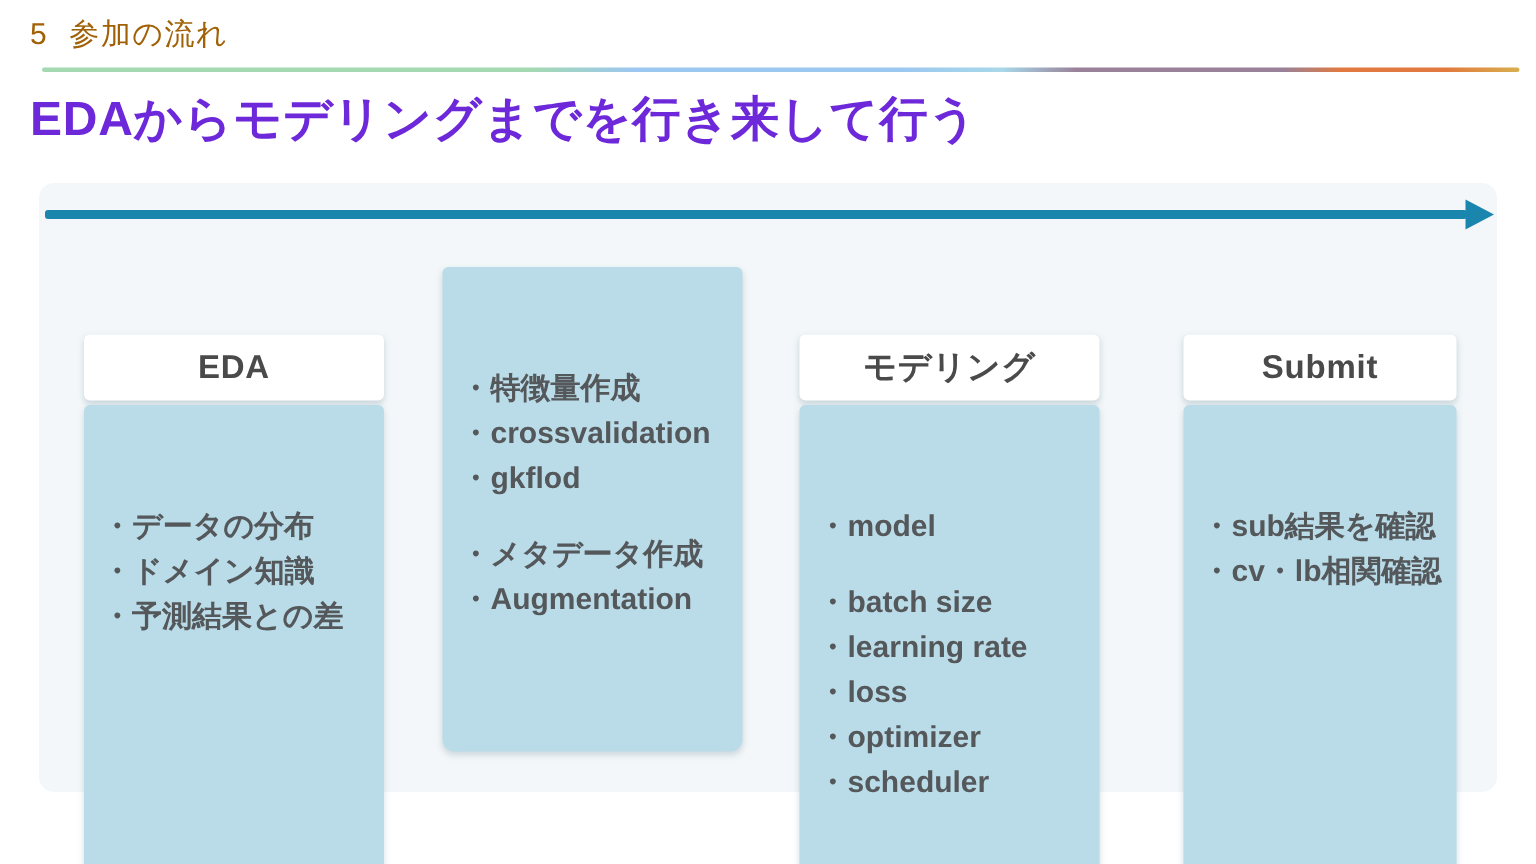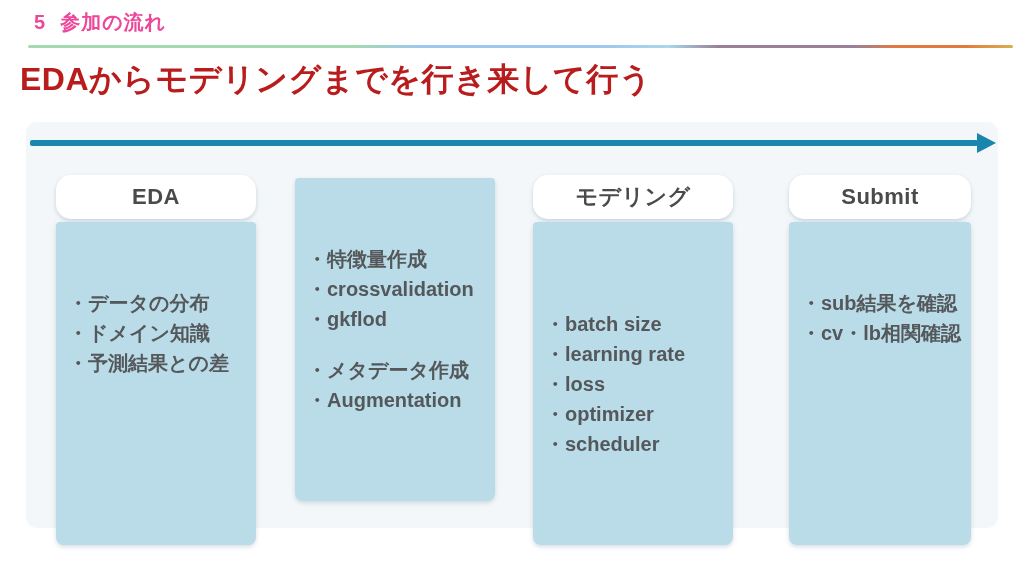--- a/index.html
+++ b/index.html
@@ -1,46 +1,46 @@
 <!DOCTYPE html>
 <html><head>
 <meta charset="utf-8">
 <style>
   * { margin:0; padding:0; box-sizing:border-box; }
   html,body { width:1024px; height:576px; background:#ffffff; overflow:hidden; }
   body { font-family:"Liberation Sans","DejaVu Sans",sans-serif; position:relative; }
 
-  .slide-header { position:absolute; left:34px; top:9px; font-size:20px; font-weight:bold; color:#ec4899; letter-spacing:1px; }
+  .slide-header { position:absolute; left:20px; top:9px; font-size:20px; font-weight:normal; color:#a16207; letter-spacing:1px; }
   .slide-header .num { margin-right:14px; }
 
   .divider { position:absolute; left:28px; top:45px; width:985px; height:3px; border-radius:2px;
     background:linear-gradient(90deg,
       #a4d9b1 0%, #a4d9b1 33%,
       #9cc7f0 40%, #9cc7f0 58%,
       #a8d8e9 65%,
       #998299 70%, #998299 84%,
       #e2793e 88%, #e2793e 95%,
       #d8b04e 100%);
   }
 
-  .slide-title { position:absolute; left:20px; top:58px; font-size:32px; font-weight:bold; color:#b91c1c; letter-spacing:0.5px; }
+  .slide-title { position:absolute; left:20px; top:58px; font-size:32px; font-weight:bold; color:#6d28d9; letter-spacing:0.5px; }
 
   .panel { position:absolute; left:26px; top:122px; width:972px; height:406px; background:#f3f7f9; border-radius:10px; }
 
   .flow-arrow-line { position:absolute; left:4px; top:18px; width:948px; height:6px; background:#1a85ad; border-radius:2px; }
   .flow-arrow-head { position:absolute; left:951px; top:11px; width:0; height:0;
     border-left:19px solid #1a85ad; border-top:10px solid transparent; border-bottom:10px solid transparent; }
 
   .flow-col { position:absolute; top:53px; width:200px; }
   .col-1 { left:30px; }  .col-2 { left:269px; }  .col-3 { left:507px; }  .col-4 { left:745px;padding-left:18px; }
 
-  .col-header { height:44px; background:#ffffff; border-radius:15px;
+  .col-header { height:44px; background:#ffffff; border-radius:4px;
     box-shadow:0 2px 4px rgba(90,125,145,0.28);
     display:flex; align-items:center; justify-content:center;
-    font-size:22px; font-weight:bold; color:#4a4a4a; letter-spacing:0.5px; }
+    font-size:22px; font-weight:bold; color:#4a4a4a; letter-spacing:0.5px;margin-top:48px; }
 
   .col-body { margin-top:3px; height:323px; background:#badce8; border-radius:4px 4px 8px 8px;
     box-shadow:0 2px 4px rgba(90,125,145,0.25);
     padding:66px 8px 0 12px; overflow:hidden; }
 
   .item { height:30px; line-height:30px; font-size:20px; font-weight:bold; color:#54585b; white-space:nowrap; }
   .item.blank { height:21px; }
 </style>
 </head>
 <body>
@@ -73,20 +73,21 @@
         <div class="item">・gkflod</div>
         <div class="item blank"></div>
         <div class="item">・メタデータ作成</div>
         <div class="item">・Augmentation</div>
       </div>
   </div>
 
   <div class="flow-col col-3">
     <div class="col-header">モデリング</div>
     <div class="col-body">
+        <div class="item">・model</div>
         <div class="item blank"></div>
         <div class="item">・batch size</div>
         <div class="item">・learning rate</div>
         <div class="item">・loss</div>
         <div class="item">・optimizer</div>
         <div class="item">・scheduler</div>
       </div>
   </div>
 
   <div class="flow-col col-4">

